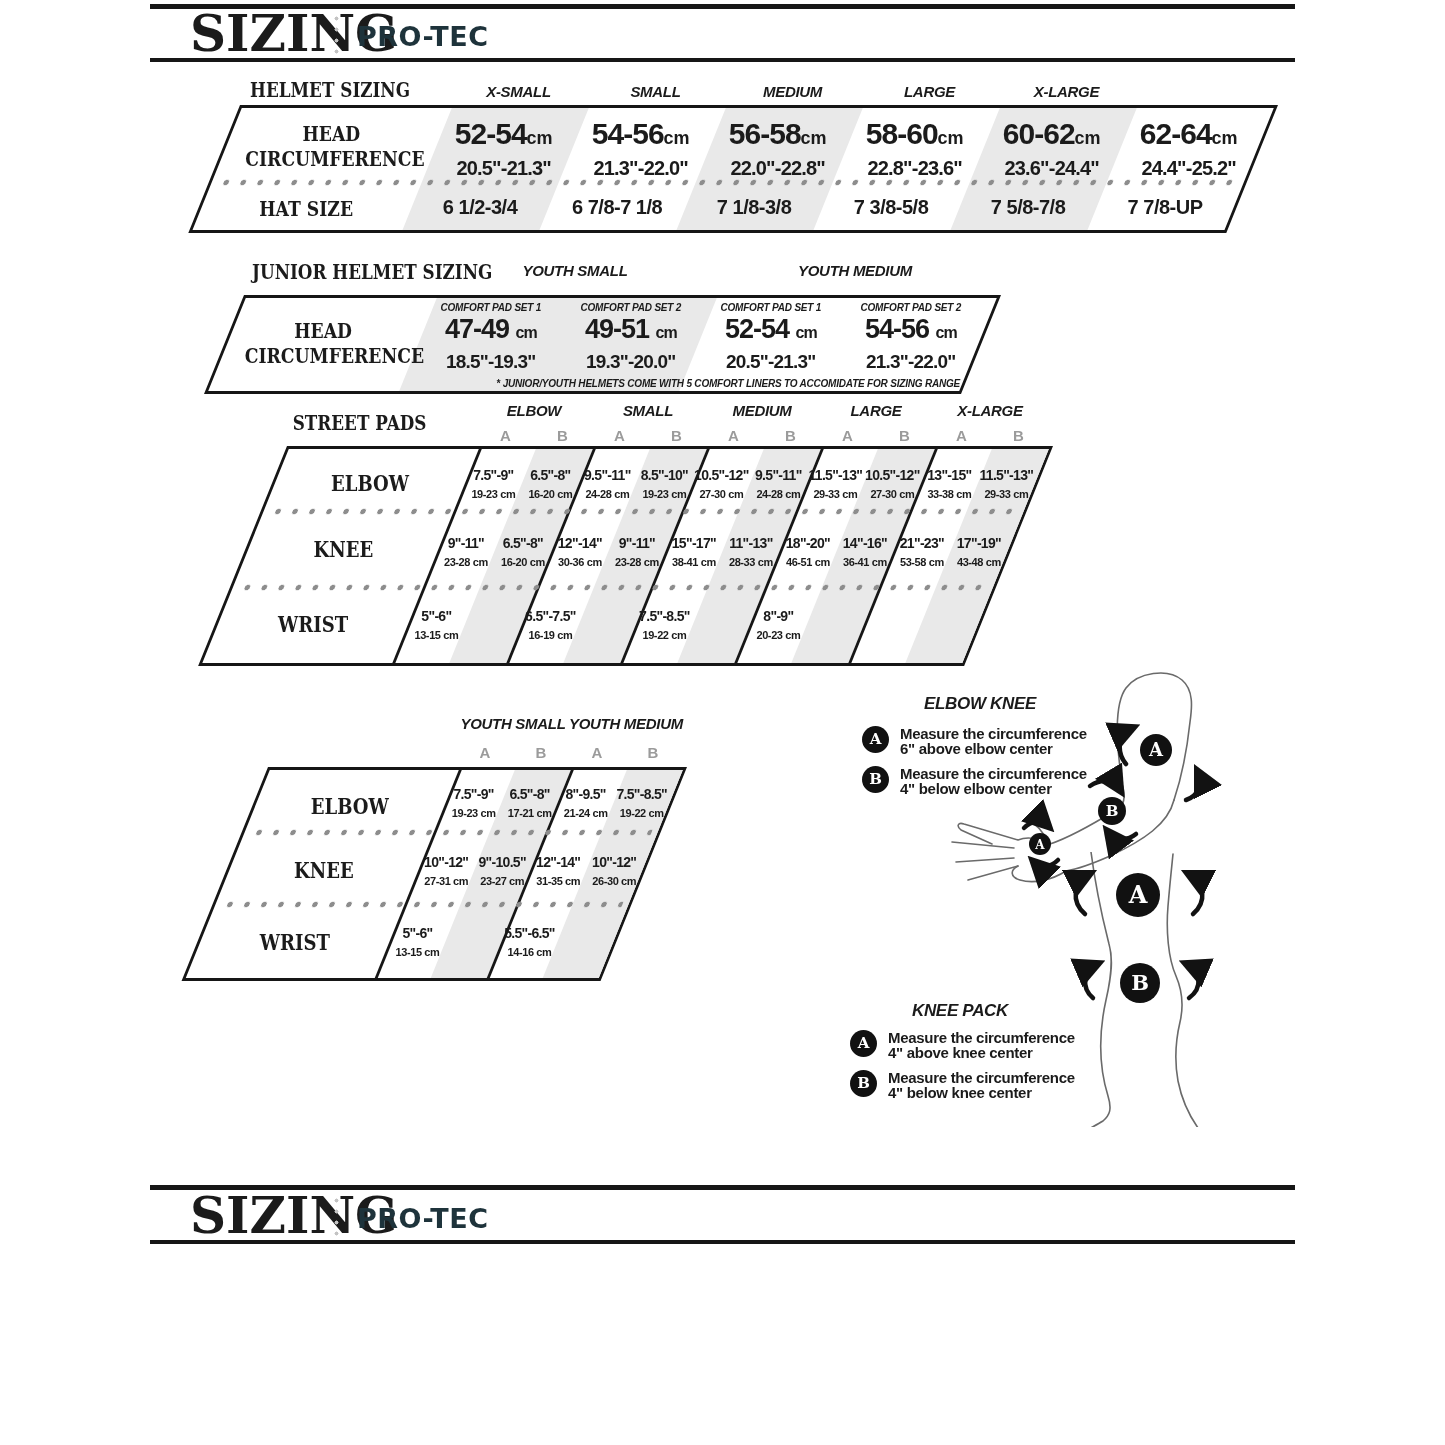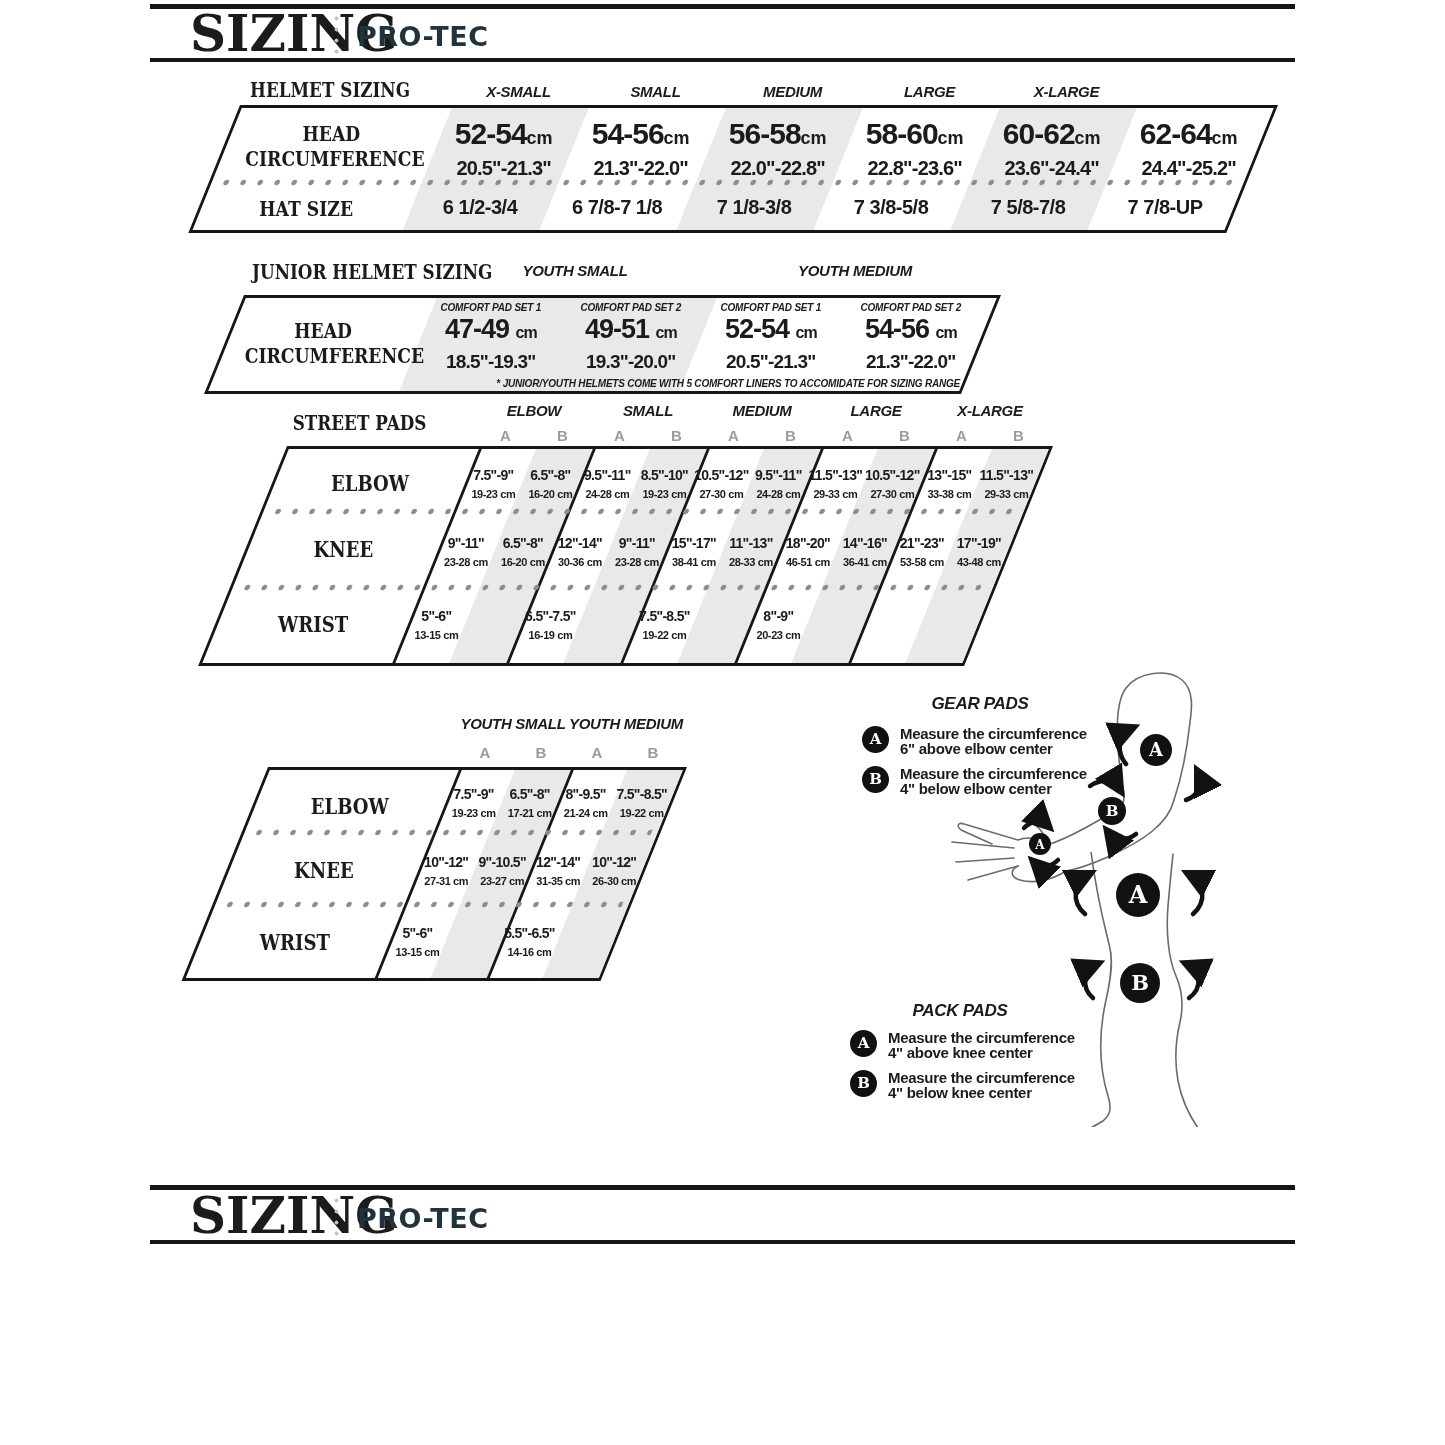--- a/index.html
+++ b/index.html
@@ -501,21 +501,21 @@
       <div class="jscell">
           <div class="us">
             <div class="ci">5.5"-6.5"</div>
             <div class="cc">14-16 cm</div>
           </div>
         </div>
       <div class="jscell"></div>
     </div>
   </div>
 
-  <div class="pads-title" style="left:880px;top:694px;width:200px;">GEAR PADS</div>
+  <div class="pads-title" style="left:880px;top:694px;width:200px;">ELBOW KNEE</div>
   <div class="mi" style="left:862px;top:726px;">
     <div class="mbadge">A</div>
     <div class="mtext pre">Measure the circumference
 6" above elbow center</div>
   </div>
   <div class="mi" style="left:862px;top:766px;">
     <div class="mbadge">B</div>
     <div class="mtext pre">Measure the circumference
 4" below elbow center</div>
   </div>
@@ -571,21 +571,21 @@
       <path d="M134,146 C148,136 146,118 132,112" marker-end="url(#ah2)"></path>
     </g>
     <g font-family="DejaVu Serif, serif" font-weight="bold" fill="#fff" text-anchor="middle">
       <circle cx="83" cy="43" r="22" fill="#111"></circle>
       <text x="83" y="51" font-size="24">A</text>
       <circle cx="85" cy="131" r="20" fill="#111"></circle>
       <text x="85" y="138" font-size="21">B</text>
     </g>
   </svg>
 
-  <div class="pads-title" style="left:860px;top:1001px;width:200px;">PACK PADS</div>
+  <div class="pads-title" style="left:860px;top:1001px;width:200px;">KNEE PACK</div>
   <div class="mi" style="left:850px;top:1030px;">
     <div class="mbadge">A</div>
     <div class="mtext pre">Measure the circumference
 4" above knee center</div>
   </div>
   <div class="mi" style="left:850px;top:1070px;">
     <div class="mbadge">B</div>
     <div class="mtext pre">Measure the circumference
 4" below knee center</div>
   </div>

